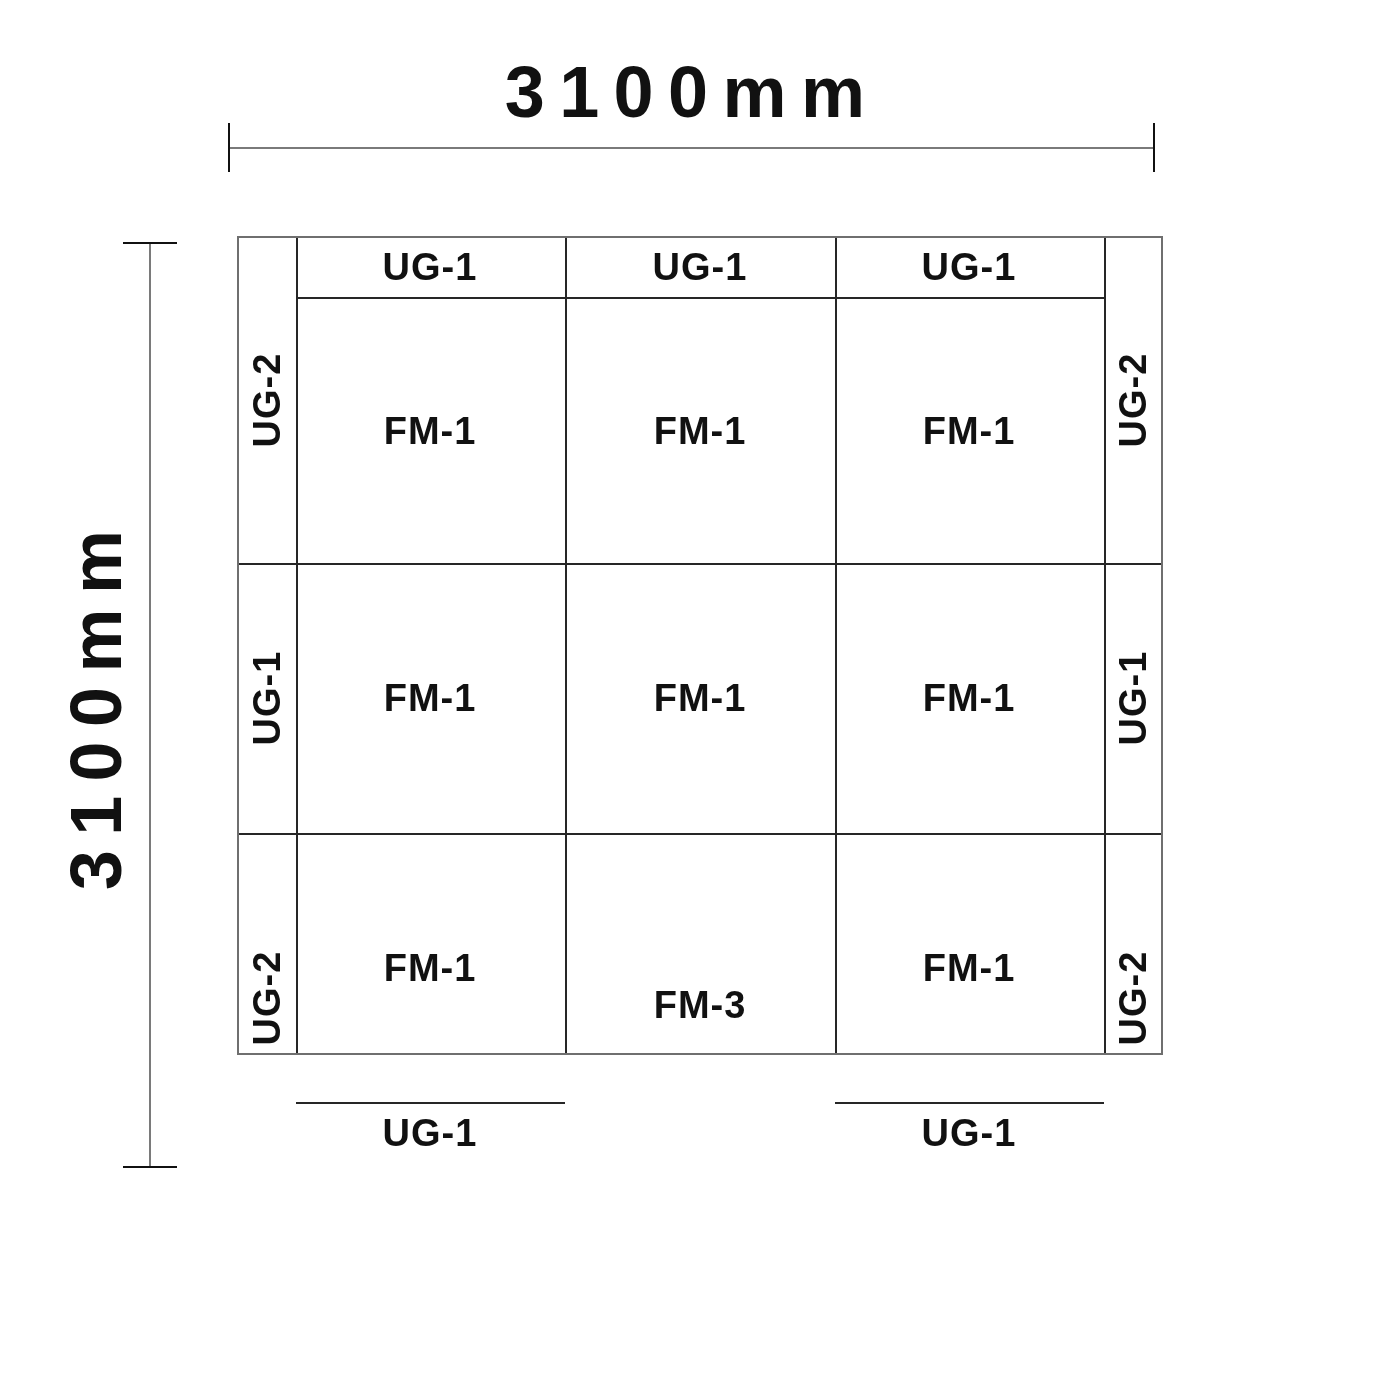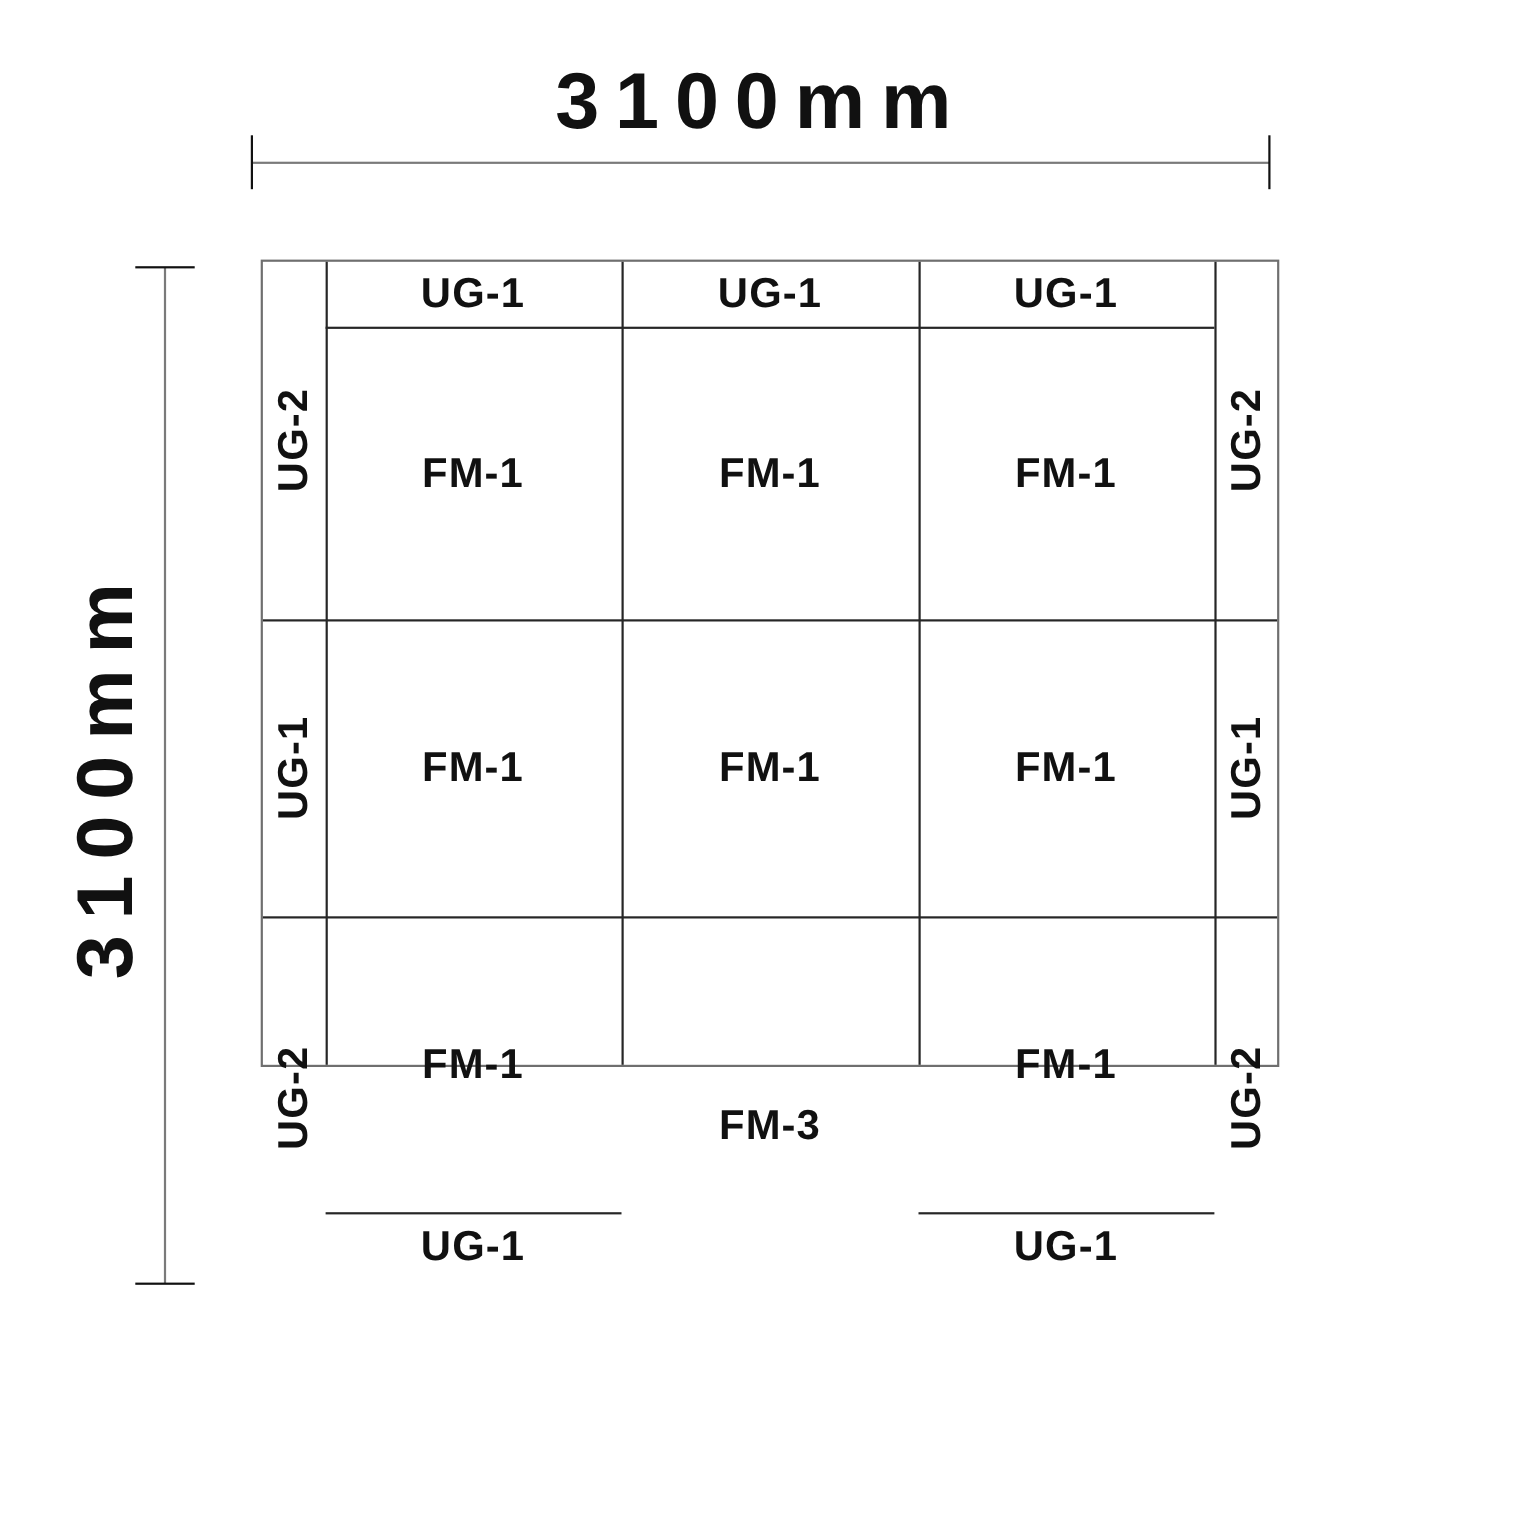--- a/index.html
+++ b/index.html
@@ -41,21 +41,21 @@
     background:var(--dimension-line);
   }
   .tick-v{position:absolute;top:123px;width:2px;height:49px;background:var(--tick);}
   .tick-v.tick-left{left:228px;}
   .tick-v.tick-right{left:1153px;}
   .tick-h{position:absolute;left:123px;width:54px;height:2px;background:var(--tick);}
   .tick-h.tick-top{top:242px;}
   .tick-h.tick-bottom{top:1166px;}
   
   .grid{
-    position:absolute;left:237px;top:236px;width:926px;height:734px;
+    position:absolute;left:237px;top:236px;width:926px;height:819px;
     box-sizing:border-box;border:2px solid var(--outer-border);
     background:var(--background);
   }
   .vline{position:absolute;top:0;bottom:0;width:1.5px;background:var(--inner-line);}
   .hline{position:absolute;height:1.5px;background:var(--inner-line);}
   .cell-label{
     position:absolute;
     transform:translate(-50%,-50%);
     font-size:38px;font-weight:700;letter-spacing:1px;
     white-space:nowrap;line-height:1;
@@ -107,17 +107,17 @@
 
     <div class="cell-label" style="left:191px;top:193px">FM-1</div>
     <div class="cell-label" style="left:461px;top:193px">FM-1</div>
     <div class="cell-label" style="left:730px;top:193px">FM-1</div>
 
     <div class="cell-label" style="left:191px;top:460px">FM-1</div>
     <div class="cell-label" style="left:461px;top:460px">FM-1</div>
     <div class="cell-label" style="left:730px;top:460px">FM-1</div>
 
     <div class="cell-label" style="left:191px;top:730px">FM-1</div>
-    <div class="cell-label" style="left:461px;top:785px">FM-3</div>
+    <div class="cell-label" style="left:461px;top:767px">FM-3</div>
     <div class="cell-label" style="left:730px;top:730px">FM-1</div>
 
   </div>
 </div>
 
 </body></html>

